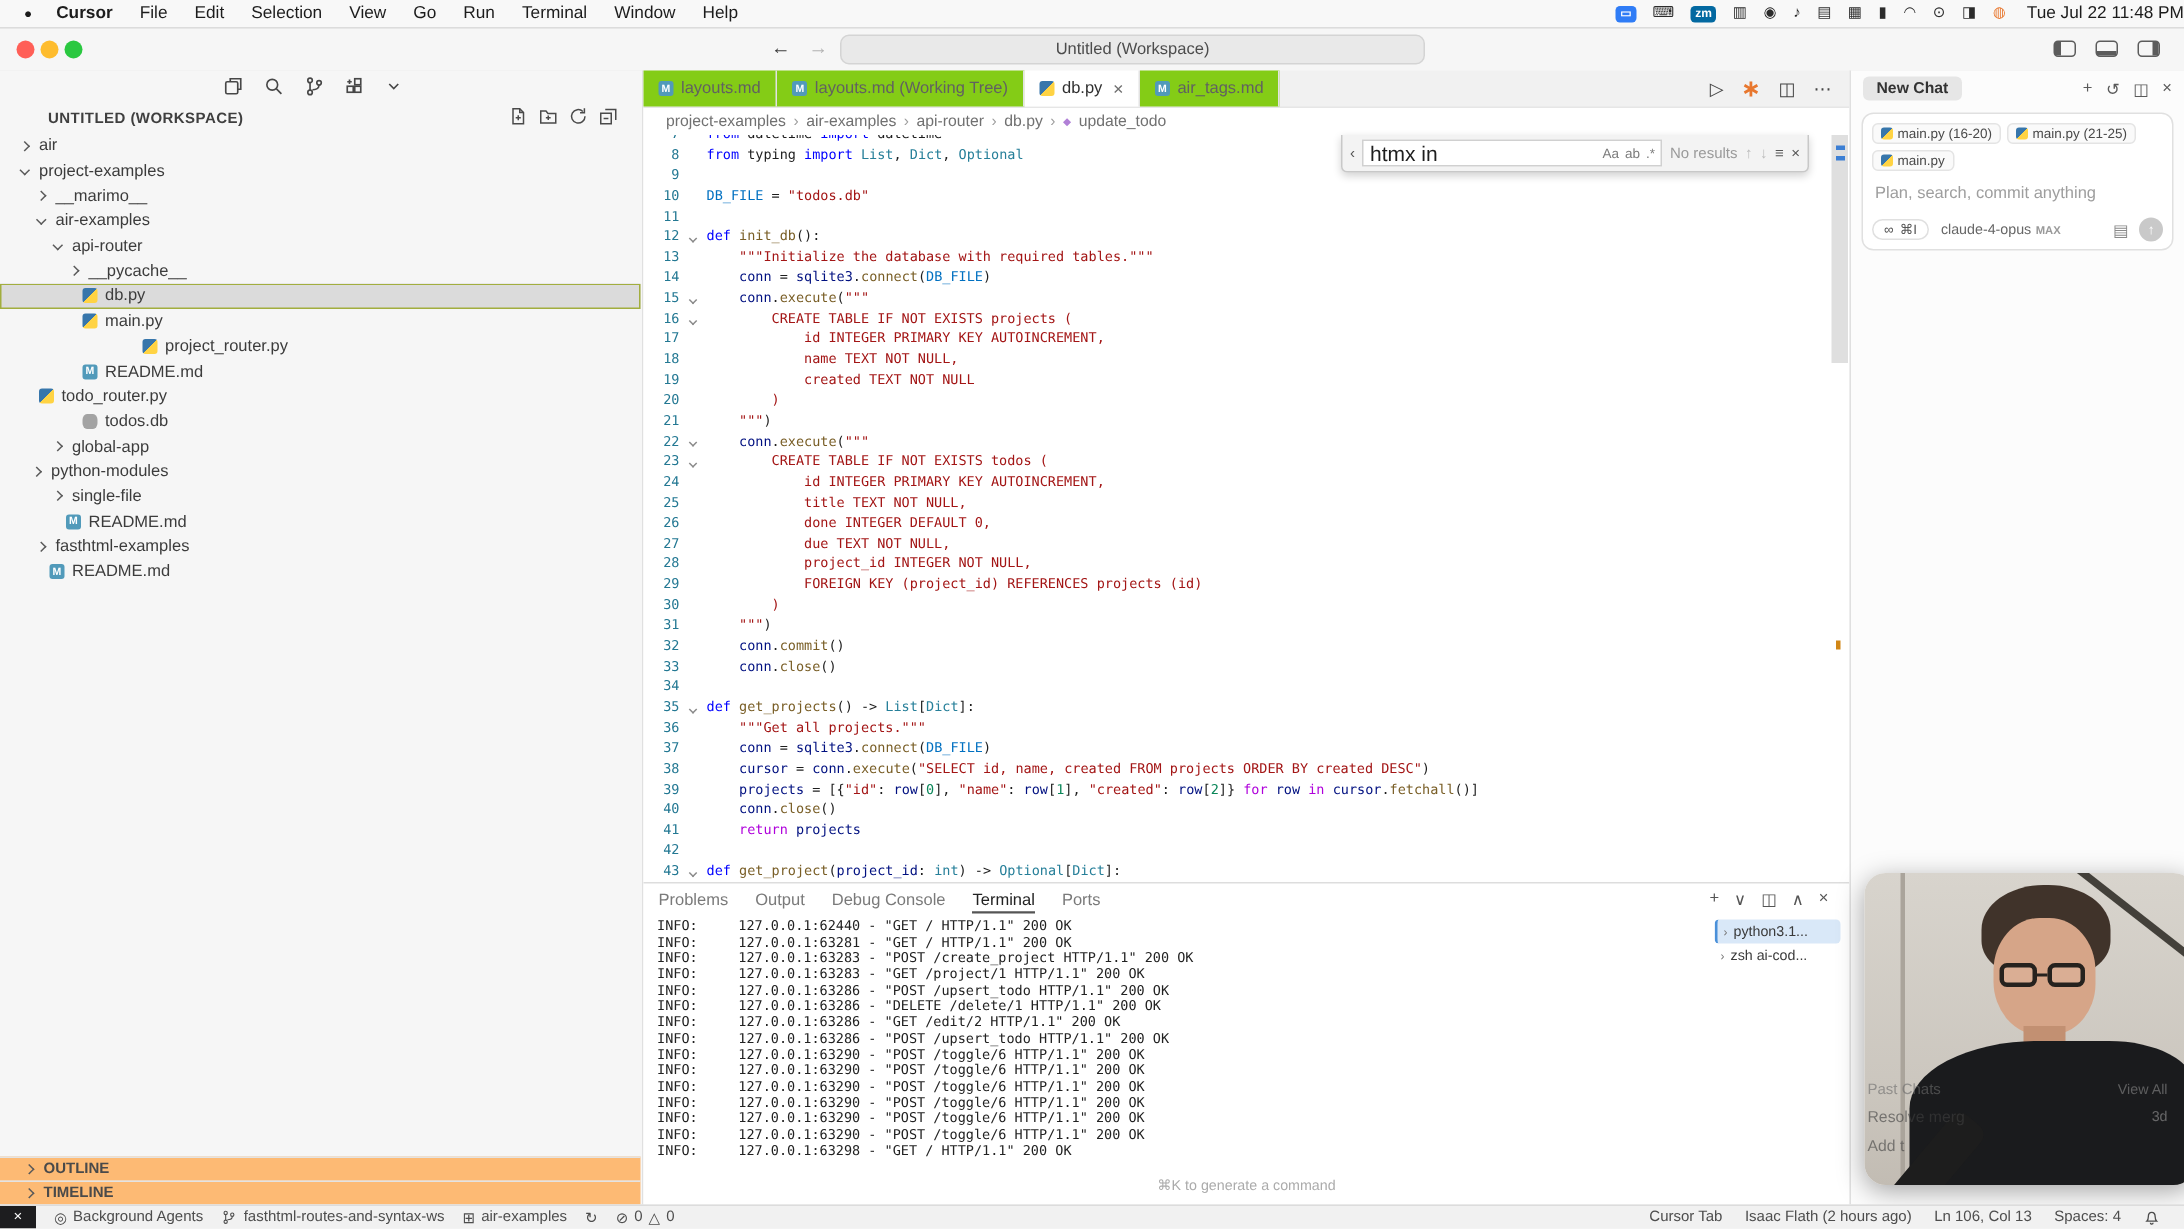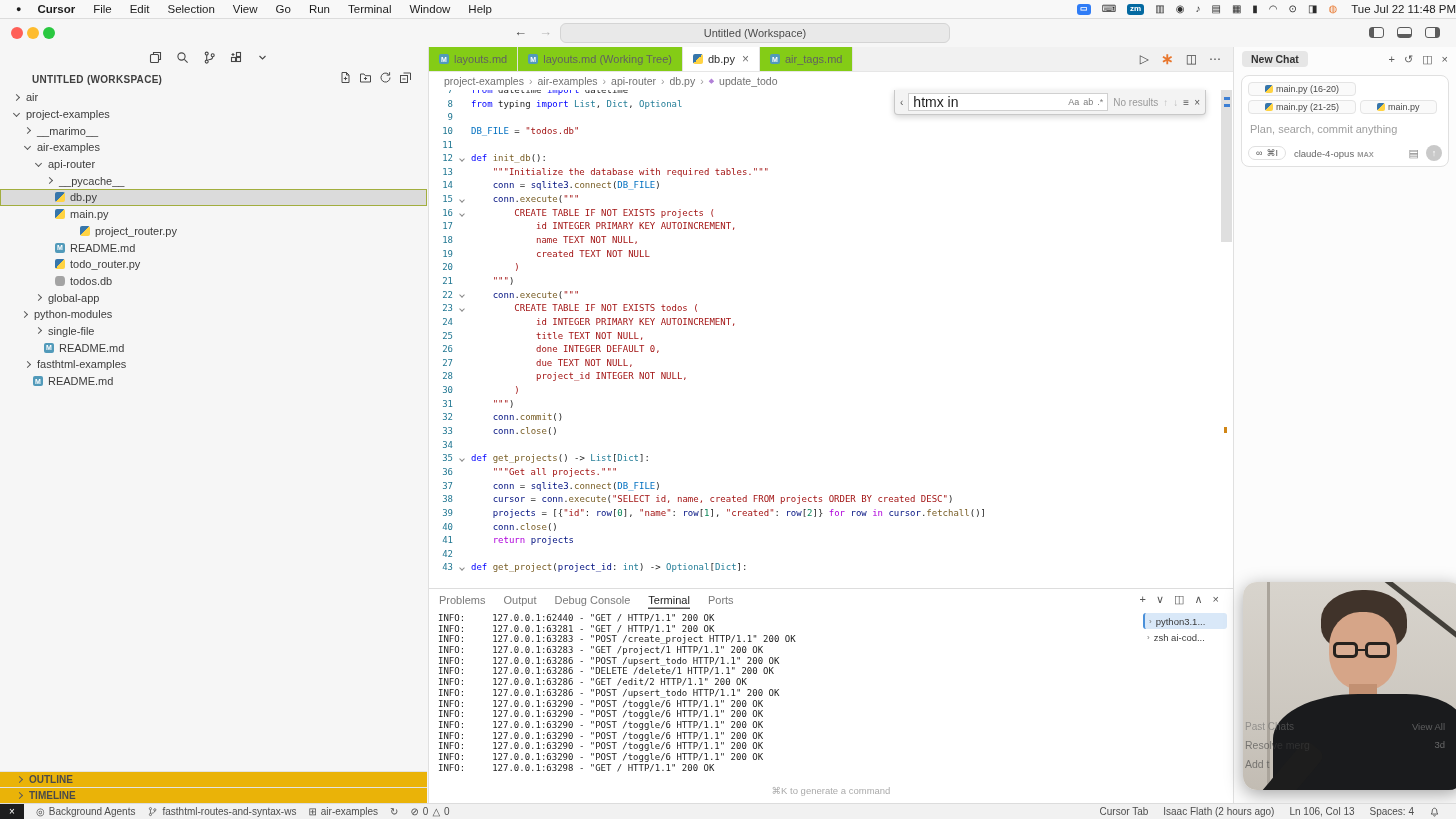--- a/index.html
+++ b/index.html
@@ -38,21 +38,21 @@
   #file-tree{position:absolute;left:0;right:1px;top:42px}
   .trow{display:flex;align-items:center;height:16.7px;font-size:11px;color:#3c3c3c;cursor:default;white-space:nowrap}
   .trow.sel{background:#dbdbdb;box-shadow:inset 0 0 0 1px #a2ae3e}
   .chev{width:5px;height:5px;border:solid #5a5a5a;border-width:0 1.1px 1.1px 0;display:inline-block;transform:rotate(45deg);margin:0 7px 2px 0;flex:none}
   .chev.right{transform:rotate(-45deg);margin:0 7px 0 0}
   .chev.sm{width:4px;height:4px;border-color:#8a8a8a;margin:0}
   .fic{width:10px;height:10px;border-radius:2px;display:inline-flex;align-items:center;justify-content:center;font-size:7px;font-weight:bold;color:#fff;flex:none;margin-right:5px}
   .ic-py{background:linear-gradient(135deg,#3776ab 50%,#ffd343 50%)}
   .ic-md{background:#519aba}
   .ic-db{background:#a3a3a3;border-radius:3px/4px}
-  .sb-section{position:absolute;left:0;right:1px;height:16px;border-top:1px solid #e3e3e3;display:flex;align-items:center;padding-left:17px;font-size:10px;font-weight:bold;color:#4a4a4a;background:#eab308}
+  .sb-section{position:absolute;left:0;right:1px;height:16px;border-top:1px solid #e3e3e3;display:flex;align-items:center;padding-left:17px;font-size:10px;font-weight:bold;color:#4a4a4a;background:#fdba74}
   #outline-row{bottom:16px}#timeline-row{bottom:0}
   
   #editor-col{position:absolute;left:429px;top:47px;width:804px;bottom:16px;background:#fff}
   #tabbar{height:25px;background:#f1f1f1;border-bottom:1px solid #e6e6e6;display:flex;align-items:stretch;font-size:11px;color:#616161}
   #tab-list{display:flex}
   .tab{display:flex;align-items:center;padding:0 10px;border-right:1px solid #e2e2e2;background:#84cc16;white-space:nowrap}
   .tab.active{background:#fff;color:#2f2f2f}
   .tab-close{margin-left:7px;color:#707070;font-size:12px}
   #tab-actions{margin-left:auto;display:flex;align-items:center;gap:12px;padding-right:12px;color:#454545;font-size:12px}
   #agent-star{color:#e8772e;font-size:15px;font-weight:bold}
@@ -93,21 +93,21 @@
   .proc.active{background:#d9e8f8;border-left:2px solid #4a90d9}
   .pic{color:#777;font-size:8px}
   #term-hint{position:absolute;bottom:7px;left:0;right:0;text-align:center;font-size:9.5px;color:#ababab}
   
   #chat{position:absolute;left:1233px;top:47px;right:0;bottom:16px;background:#fcfcfc;border-left:1px solid #e0e0e0}
   #chat-top{height:24px;display:flex;align-items:center;padding:0 8px;font-size:11px;color:#333}
   #chat-tab{display:flex;align-items:center;gap:5px;padding:2px 9px;background:#e6e6e6;border-radius:4px;font-weight:bold;font-size:10.5px}
   #chat-top-actions{margin-left:auto;display:flex;gap:9px;color:#5a5a5a;font-size:11px}
   #chat-input{position:absolute;left:7px;right:7px;top:28px;height:92px;background:#fff;border:1px solid #e0e0e0;border-radius:8px;padding:6px 6px 4px 6px}
   #context-chips{display:flex;flex-wrap:wrap}
-  .chip{display:inline-flex;align-items:center;border:1px solid #e4e4e4;border-radius:4px;padding:1px 16px;font-size:9px;color:#4a4a4a;margin:0 4px 4px 0;background:#fafafa;white-space:nowrap}
+  .chip{display:inline-flex;align-items:center;border:1px solid #e4e4e4;border-radius:4px;padding:1px 5px;font-size:9px;color:#4a4a4a;margin:0 4px 4px 0;background:#fafafa;white-space:nowrap}
   .chip .fic{width:8px;height:8px;margin-right:3px;font-size:5px}
   #chat-placeholder{font-size:11px;color:#9e9e9e;margin:5px 2px}
   #chat-controls{position:absolute;left:6px;right:6px;bottom:5px;display:flex;align-items:center}
   #mode-pill{border:1px solid #e0e0e0;border-radius:10px;padding:1px 7px;font-size:9px;color:#555;display:inline-flex;gap:4px;align-items:center}
   #model-sel{margin-left:8px;font-size:9.5px;color:#666;display:inline-flex;gap:3px;align-items:baseline}
   #model-badge{font-size:7.5px;color:#9a9a9a;font-weight:bold}
   #chat-right-ctl{margin-left:auto;display:flex;gap:7px;align-items:center}
   #img-icon{color:#8a8a8a;font-size:11px}
   #send-btn{width:16px;height:16px;border-radius:50%;background:#c9c9c9;color:#fff;font-size:9px;display:flex;align-items:center;justify-content:center}
   #past{position:absolute;left:11px;right:11px;bottom:33px;z-index:58;opacity:.6}
@@ -286,29 +286,29 @@
         <span class="tlabel">__pycache__</span>
       </div>
       <div class="trow sel" style="padding-left: 55px;">
         <span class="fic ic-py"></span>
         <span class="tlabel">db.py</span>
       </div>
       <div class="trow" style="padding-left: 55px;">
         <span class="fic ic-py"></span>
         <span class="tlabel">main.py</span>
       </div>
-      <div class="trow" style="padding-left: 80px;">
+      <div class="trow" style="padding-left: 55px; margin-left: 40px;">
         <span class="fic ic-py"></span>
         <span class="tlabel">project_router.py</span>
       </div>
       <div class="trow" style="padding-left: 55px;">
         <span class="fic ic-md">M</span>
         <span class="tlabel">README.md</span>
       </div>
-      <div class="trow" style="padding-left: 55px;">
+      <div class="trow" style="padding-left: 26px;">
         <span class="fic ic-py"></span>
         <span class="tlabel">todo_router.py</span>
       </div>
       <div class="trow" style="padding-left: 55px;">
         <span class="fic ic-db"></span>
         <span class="tlabel">todos.db</span>
       </div>
       <div class="trow" style="padding-left: 36px;">
         <span class="chev right"></span>
         <span class="tlabel">global-app</span>
@@ -499,20 +499,25 @@
         </div>
         <div class="cl">
           <span class="ln">27</span>
           <span class="fold"></span>
           <span class="ct"><span class="tk-s">            due TEXT NOT NULL,</span></span>
         </div>
         <div class="cl">
           <span class="ln">28</span>
           <span class="fold"></span>
           <span class="ct"><span class="tk-s">            project_id INTEGER NOT NULL,</span></span>
+        </div>
+        <div class="cl">
+          <span class="ln">29</span>
+          <span class="fold"></span>
+          <span class="ct"><span class="tk-s">            FOREIGN KEY (project_id) REFERENCES projects (id)</span></span>
         </div>
         <div class="cl">
           <span class="ln">30</span>
           <span class="fold"></span>
           <span class="ct"><span class="tk-s">        )</span></span>
         </div>
         <div class="cl">
           <span class="ln">31</span>
           <span class="fold"></span>
           <span class="ct"><span class="tk-s">    """</span><span class="tk-d">)</span></span>

